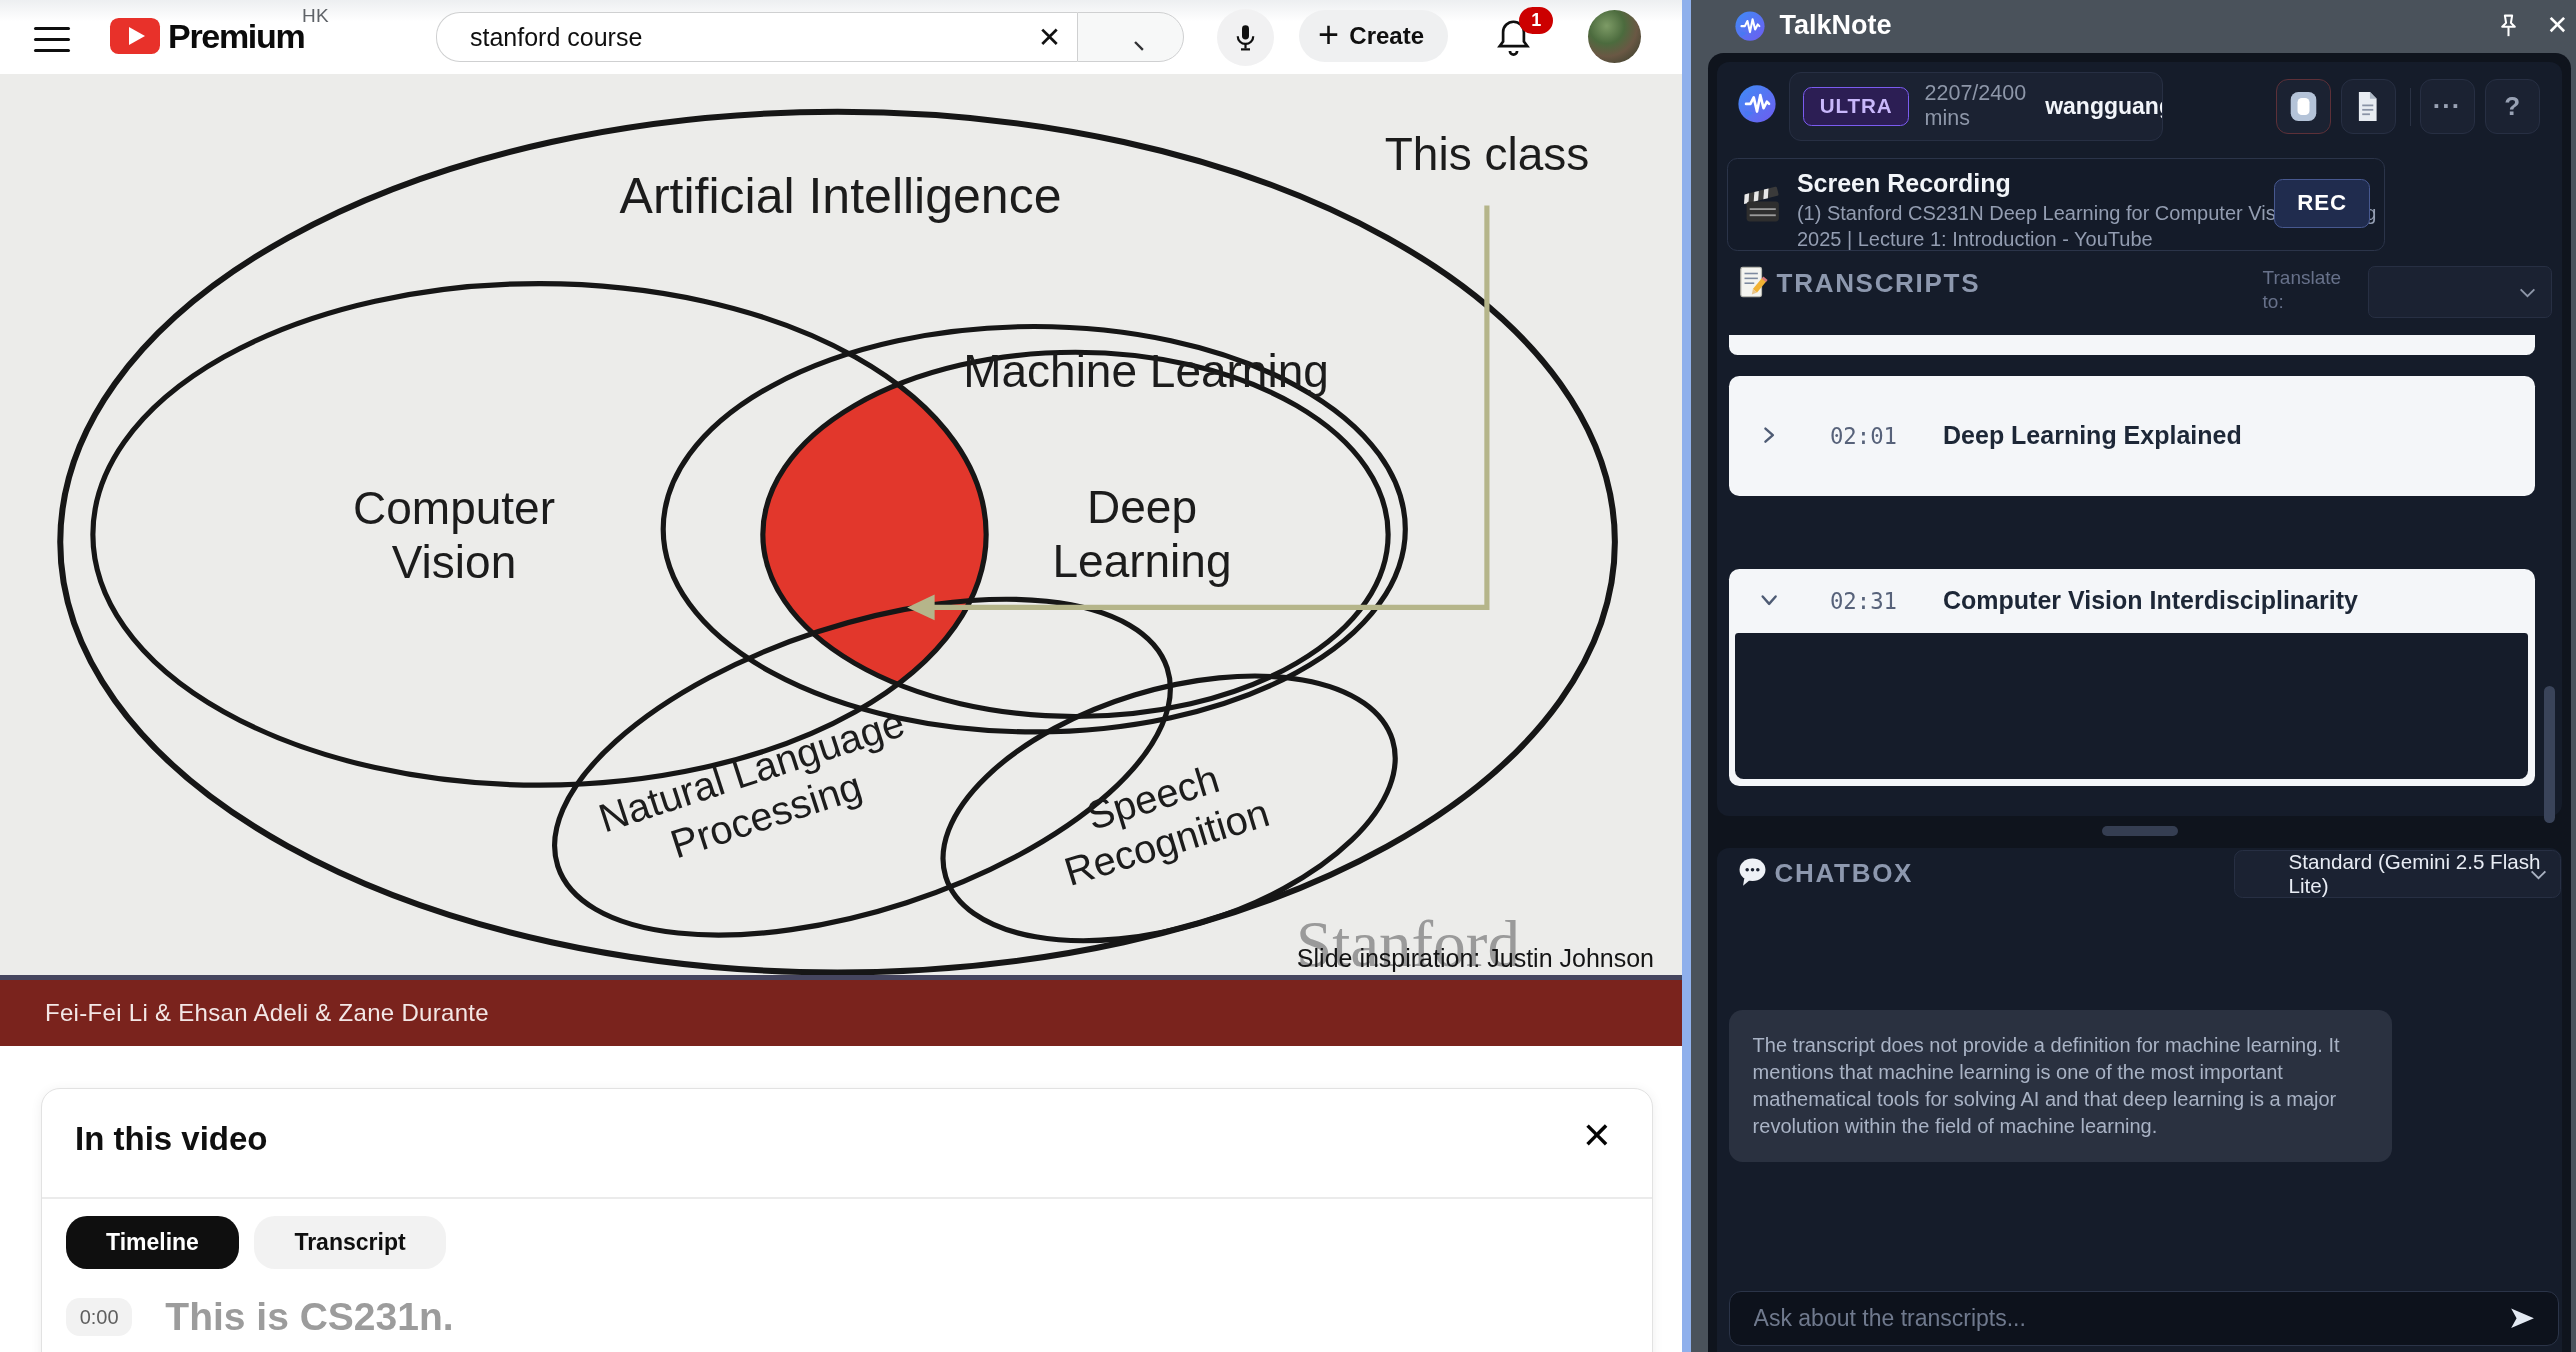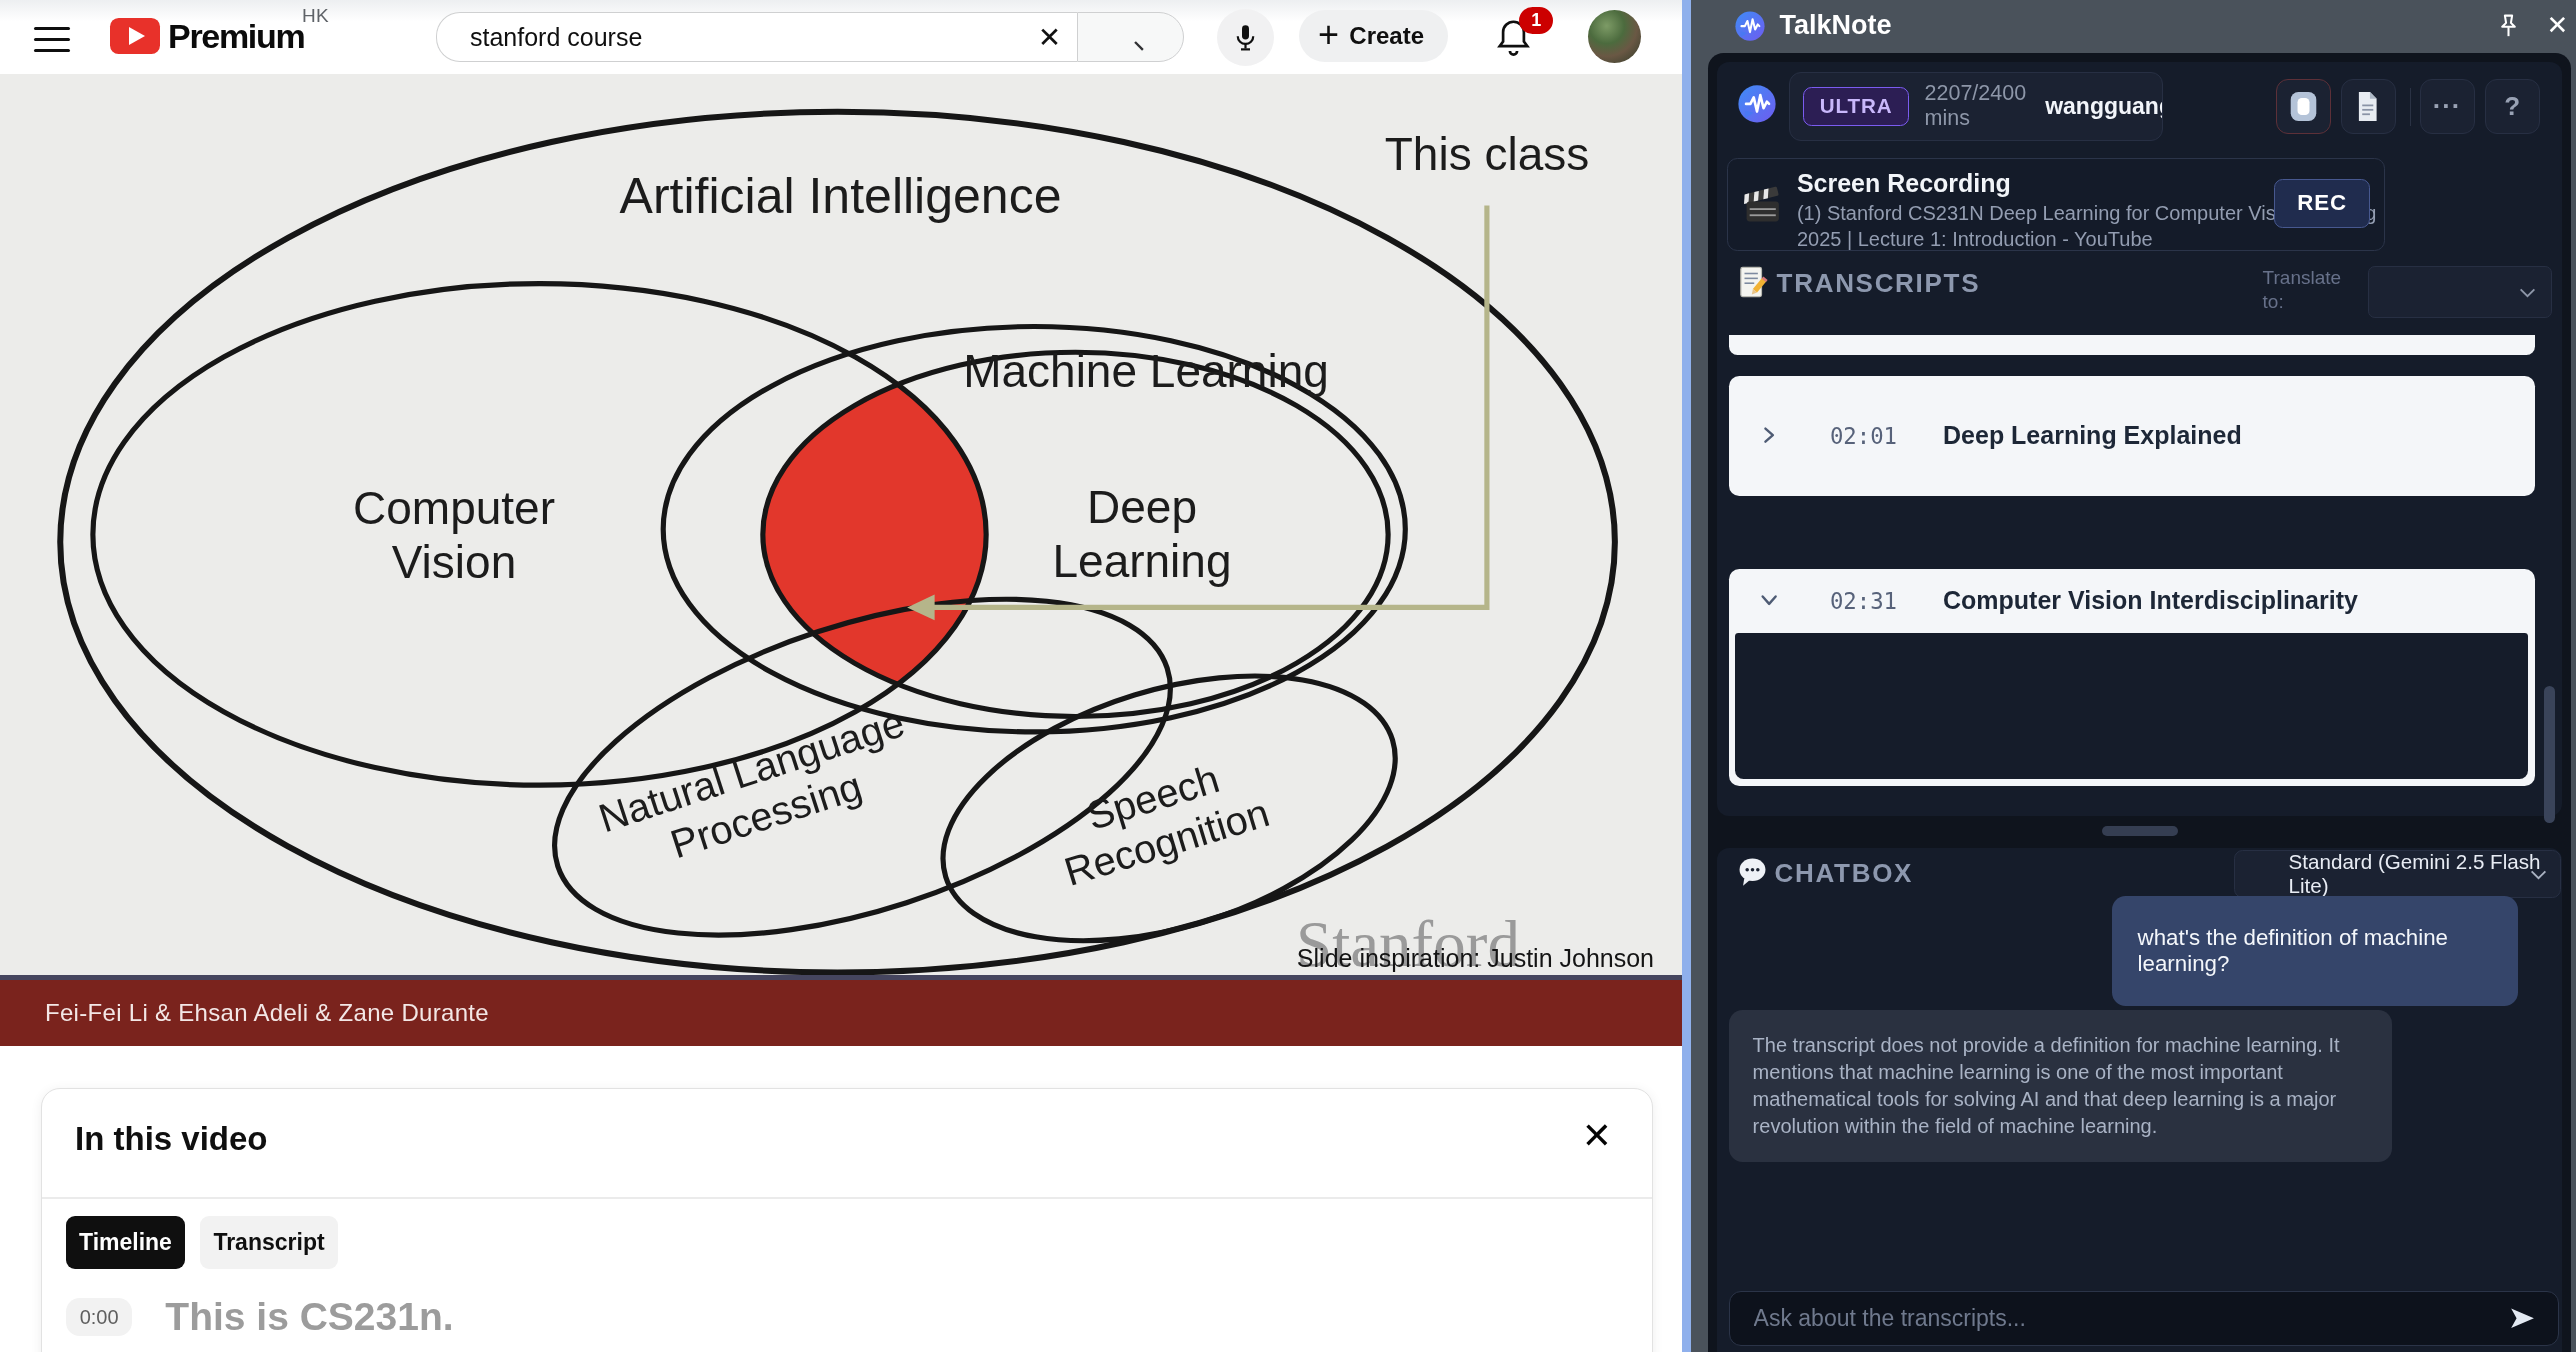--- a/index.html
+++ b/index.html
@@ -30,21 +30,21 @@
   .progress-line{position:absolute;left:0;top:975px;width:1682px;height:5.2px;background:#45455e;}
   .maroon{position:absolute;left:0;top:980px;width:1682px;height:66px;background:#7a231d;display:flex;align-items:center;}
   .maroon span{margin-left:45px;font-size:24px;color:#f3e7e6;font-weight:500;letter-spacing:0.3px;}
 
   
   .vcard{position:absolute;left:41px;top:1088px;width:1610px;height:292px;background:#fff;border:0.9px solid #e2e2e2;border-radius:19px;box-shadow:0 2.6px 12px rgba(0,0,0,.07);}
   .vcard-title{position:absolute;left:33px;top:31px;font-size:33px;font-weight:700;color:#0f0f0f;}
   .vcard-close{position:absolute;right:40px;top:26px;font-size:36px;color:#030303;}
   .vcard-divider{position:absolute;left:0;top:108px;width:100%;height:1.7px;background:#ebebeb;}
   .tabs{position:absolute;left:24px;top:127px;display:flex;gap:15.5px;}
-  .tab{height:53px;padding:0 13px;border-radius:9px;display:flex;align-items:center;font-size:23px;font-weight:700;}
+  .tab{height:53px;padding:0 40px;border-radius:21px;display:flex;align-items:center;font-size:23px;font-weight:700;}
   .tab.active{background:#0f0f0f;color:#fff;}
   .tab.idle{background:#f2f2f2;color:#0f0f0f;}
   .entry{position:absolute;left:24px;top:206px;display:flex;align-items:center;}
   .entry .time{background:#f2f2f2;color:#5f5f5f;font-size:20px;padding:7.7px 13.7px;border-radius:13.7px;font-weight:500;}
   .entry .etext{margin-left:33px;font-size:39px;font-weight:700;color:#9c9c9c;}
 
   
   .tn{position:absolute;left:1682px;top:0;width:894px;height:1352px;background:#4a525b;}
   .tn-edge{position:absolute;left:0;top:0;width:8.6px;height:1352px;background:#8fb0ec;}
   .tn-header{position:absolute;left:8.6px;top:0;width:885px;height:53px;}
@@ -333,21 +333,20 @@
             <circle cx="18.5" cy="12.5" r="1.5" fill="#1a2130"></circle>
         </svg>
         <div class="sec-label abs" style="left:58px;top:10.3px;">CHATBOX</div>
         <div class="dropdown" style="left:517px;top:1.7px;width:327px;height:48px;border-radius:8.6px;">
           <span style="margin-left:19px;font-size:20.6px;color:#e8ecf4;">Standard (Gemini 2.5 Flash Lite)</span>
           <svg class="abs" style="right:12px;top:17px;" width="19" height="13.7" viewBox="0 0 22 16">
               <polyline points="3,4 11,12 19,4" fill="none" stroke="#aab2c2" stroke-width="2.2"></polyline>
             </svg>
         </div>
 
-        <div class="chat-bubble bubble-user">what's the definition of machine learning?</div>
         <div class="chat-bubble bubble-ai">The transcript does not provide a definition for machine learning. It mentions that machine learning is one of the most important mathematical tools for solving AI and that deep learning is a major revolution within the field of machine learning.</div>
 
         <div class="chat-inputrow">
           <input placeholder="Ask about the transcripts..." style="">
           <svg style="margin-right:22.3px;" width="26" height="22.3" viewBox="0 0 24 20">
               <polygon points="2,1 23,10 2,19 7,10" fill="#e3e9f2"></polygon>
             </svg>
         </div>
       </div>
 

